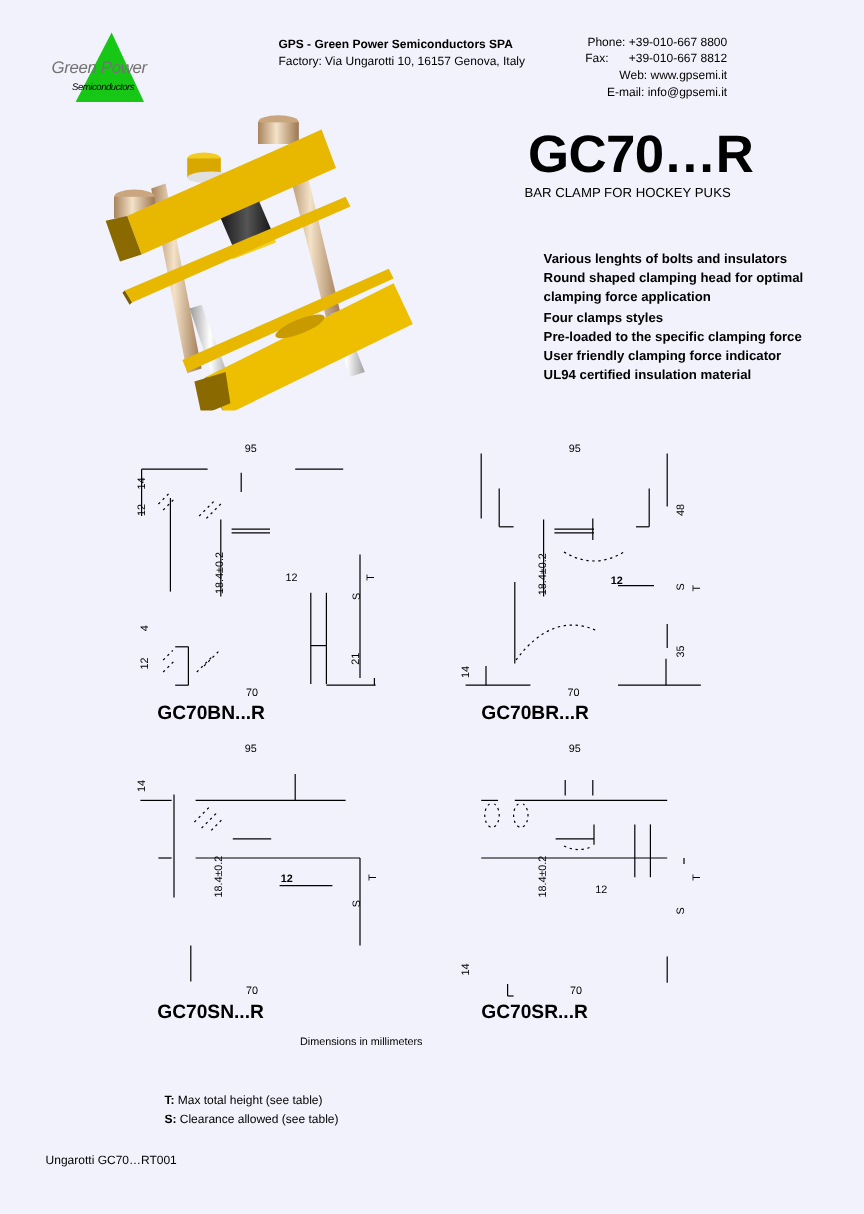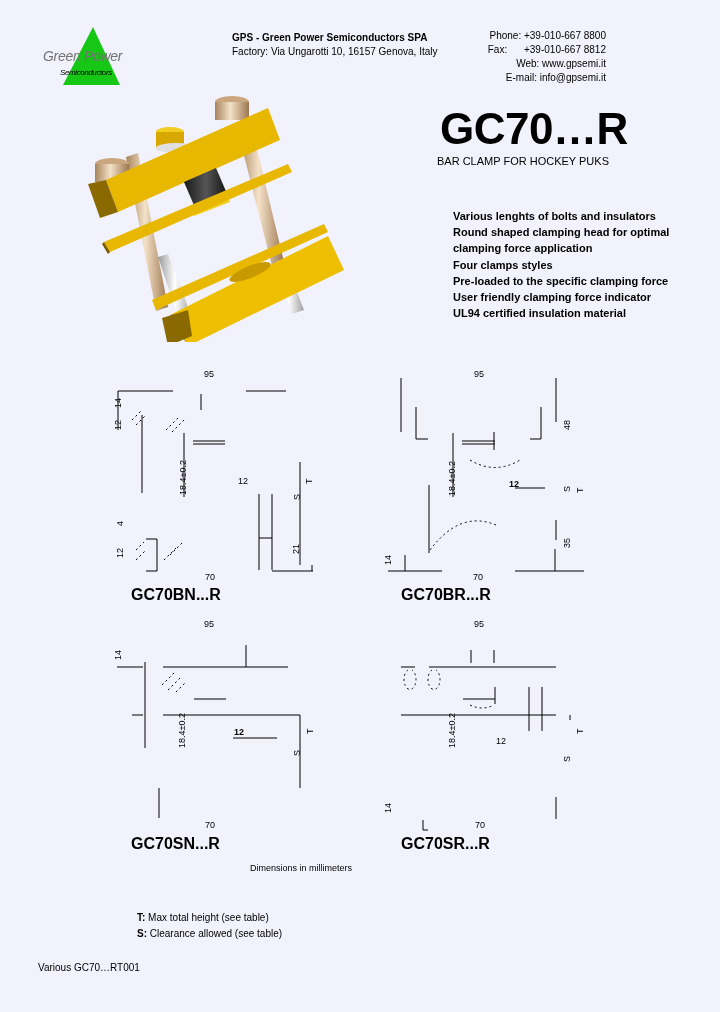--- a/index.html
+++ b/index.html
@@ -278,13 +278,13 @@
 
 <div class="abs note-dim">Dimensions in millimeters</div>
 <div class="abs legend">
   <div>
     <b>T:</b><span> Max total height (see table)</span>
   </div>
   <div>
     <b>S:</b><span> Clearance allowed (see table)</span>
   </div>
 </div>
-<div class="abs docref">Various GC70…RT001</div>
+<div class="abs docref">Ungarotti GC70…RT001</div>
 
 </body></html>

